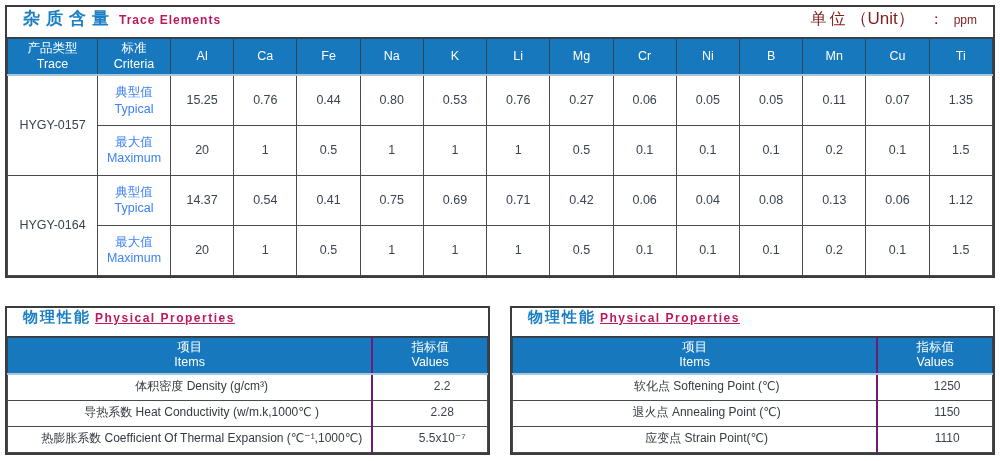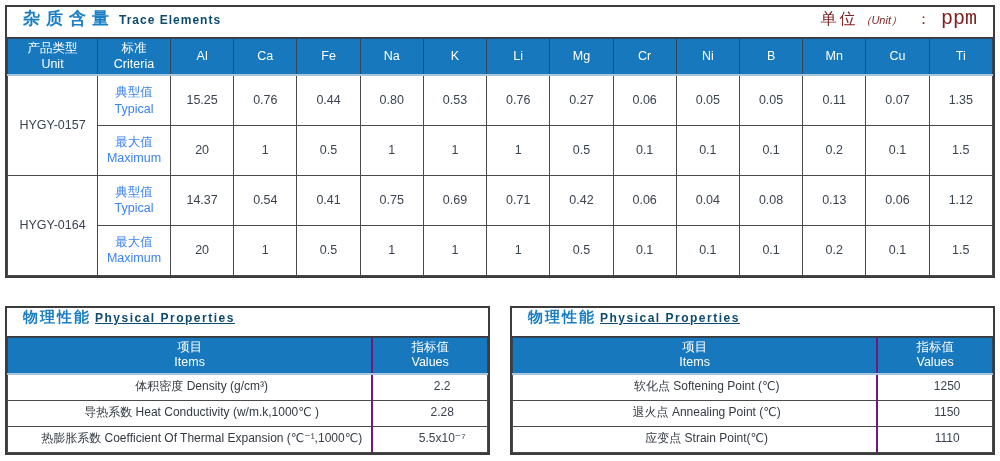--- a/index.html
+++ b/index.html
@@ -11,26 +11,26 @@
 
   .panel { border:2px solid #3c3c3c; background:#fff; }
 
   
   .panel-title {
     display:flex; justify-content:space-between; align-items:flex-start;
     height:31px; padding:0 16px; border-bottom:1px solid #3c3c3c; background:#fff;
   }
   .title-left { display:flex; align-items:baseline; }
   .title-zh { color:#1a7ec4; font-size:17px; letter-spacing:6px; font-weight:bold; }
-  .title-en { color:#0c4a6e; font-size:12px; letter-spacing:1px; font-weight:bold; margin-left:4px; }
+  .title-en { color:#be185d; font-size:12px; letter-spacing:1px; font-weight:bold; margin-left:4px; }
   .title-right { display:flex; align-items:baseline; color:#7f1d1d; }
   .unit-zh { font-size:16px; letter-spacing:3px; }
-  .unit-en { font-size:11px; margin-left:2px;font-style:italic; }
+  .unit-en { font-size:17px; margin-left:2px; }
   .unit-colon { font-size:15px; margin:0 10px 0 14px; }
-  .unit-value { font-size:20px;font-family:Liberation Mono, monospace; }
+  .unit-value { font-size:12px; }
 
   
   table { width:100%; border-collapse:collapse; table-layout:fixed; }
   th, td { border:1px solid #4a4a4a; text-align:center; vertical-align:middle; }
   thead th {
     background:#1878be; color:#ffffff; font-weight:normal;
     font-size:12.5px; height:31px; line-height:1.25;
     border-color:#31455a; border-bottom:2px solid #a9c5da; padding:2px 1px;
   }
   thead th span { display:block; }
@@ -86,21 +86,21 @@
           <col>
           <col>
           <col>
           <col>
           <col>
       </colgroup>
       <thead>
         <tr>
           <th>
             <span>产品类型</span>
-            <span>Unit</span>
+            <span>Trace</span>
           </th>
           <th>
             <span>标准</span>
             <span>Criteria</span>
           </th>
           <th>Al</th>
           <th>Ca</th>
           <th>Fe</th>
           <th>Na</th>
           <th>K</th>

